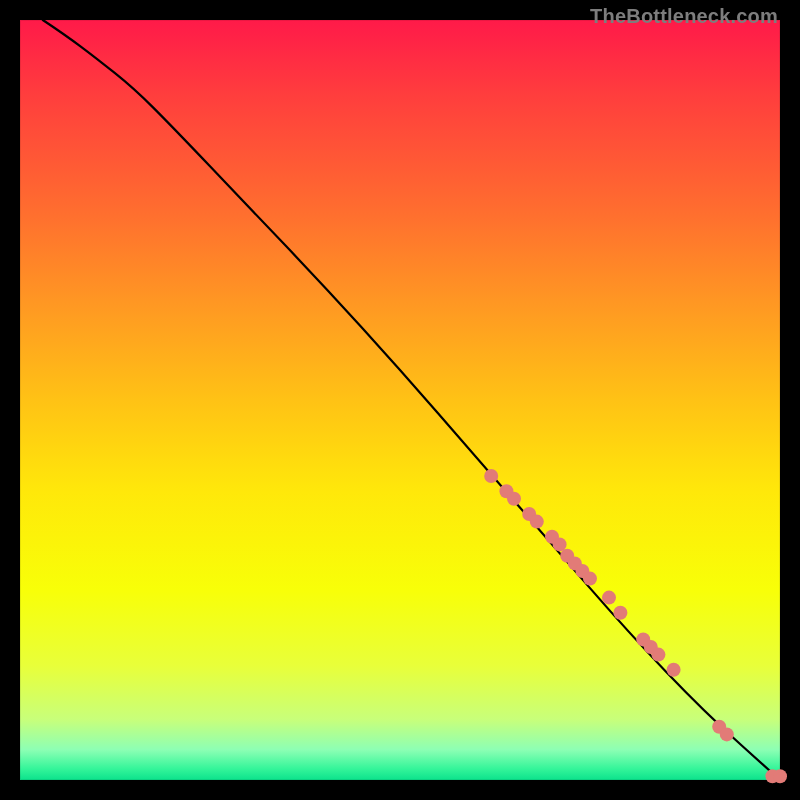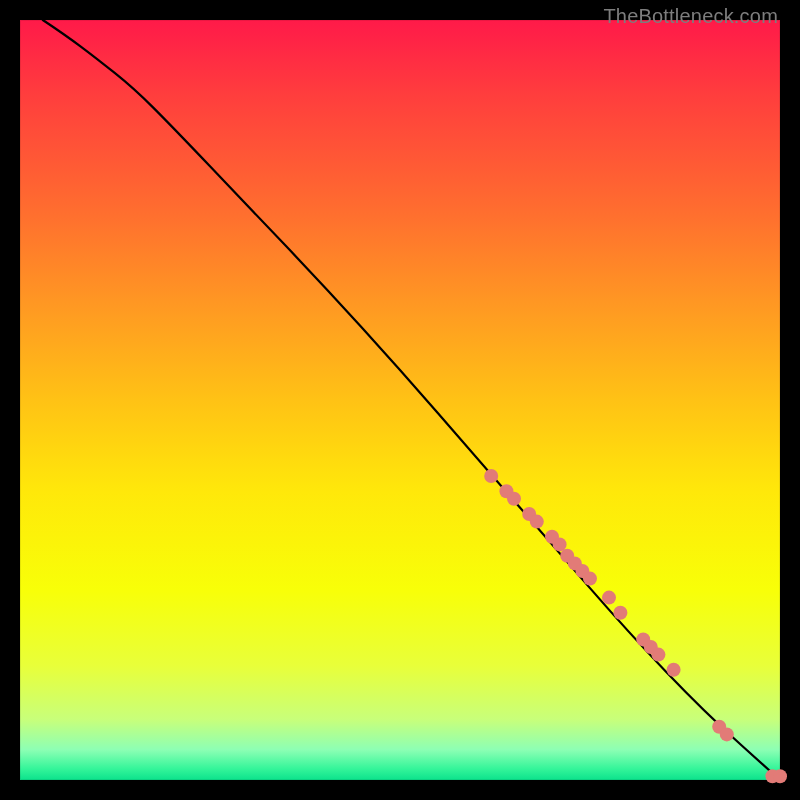--- a/index.html
+++ b/index.html
@@ -37,21 +37,21 @@
     );
     box-shadow: inset 0 0 0 1px rgba(0,0,0,0.08);
   }
 
   .watermark {
     position: absolute;
     top: 5px;
     right: 22px;
     color: #7d7d7d;
     font-size: 20px;
-    font-weight: 400;
+    font-weight: 700;
     letter-spacing: 0.2px;
     user-select: none;
   }
 
   svg.curve {
     position: absolute;
     left: 0; top: 0;
     width: 760px; height: 760px;
     overflow: visible;
   }

